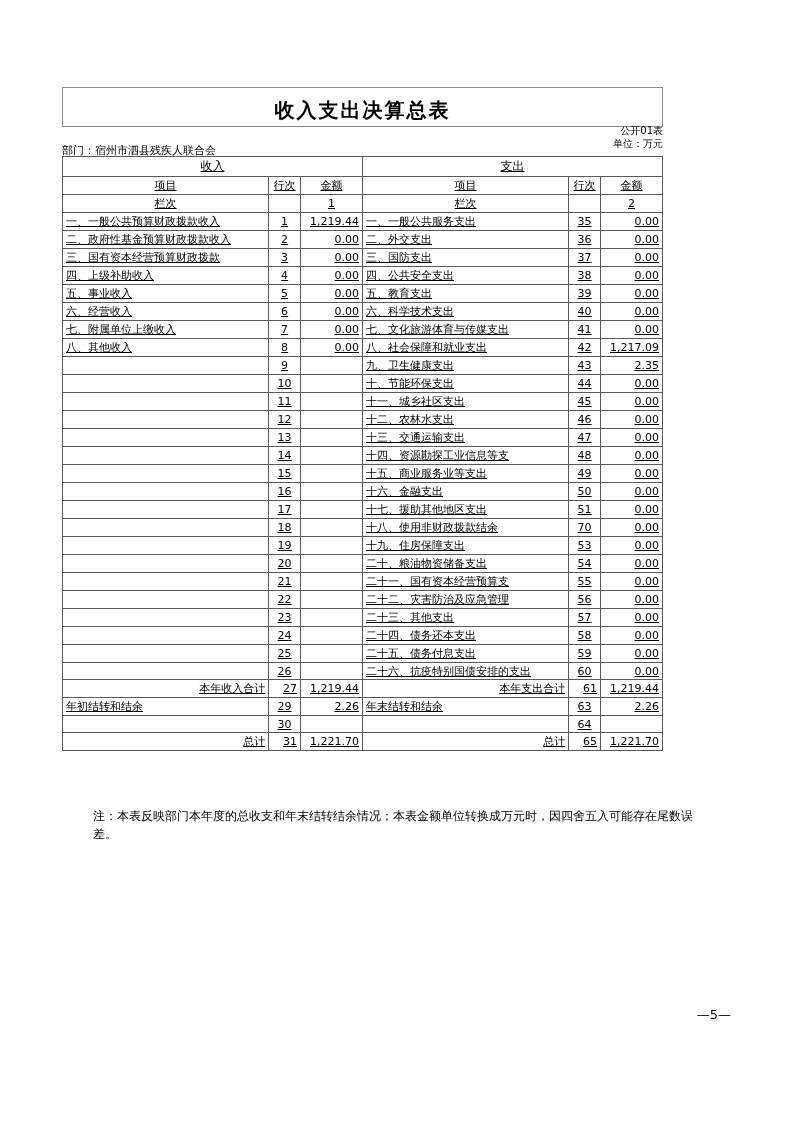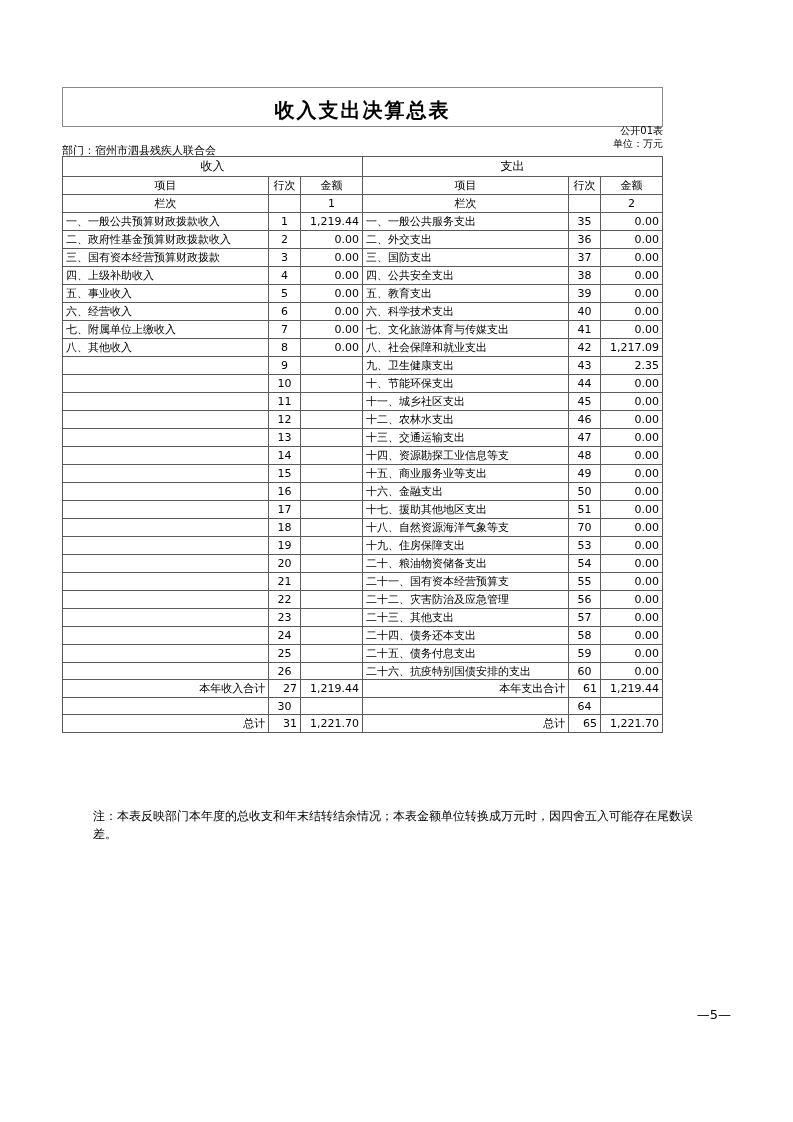--- a/index.html
+++ b/index.html
@@ -53,20 +53,21 @@
     top: 131px;
     font-size: 11px;
   }
   table.main {
     position: absolute;
     left: 62px;
     top: 144px;
     border-collapse: collapse;
     width: 601px;
     font-size: 11px;
+    text-decoration: underline;
   }
   table.main td, table.main th {
     border: 1px solid #5a5a5a;
     padding: 1px 3px;
     height: 17px;
     box-sizing: border-box;
     font-weight: normal;
     vertical-align: middle;
   }
   .ctr { text-align: center; }
@@ -277,21 +278,21 @@
           <td class="ctr w-row">17</td>
           <td class="rgt w-amt"></td>
           <td class="lft w-item indent">十七、援助其他地区支出</td>
           <td class="ctr w-row">51</td>
           <td class="rgt w-amt">0.00</td>
         </tr>
         <tr>
           <td class="lft w-item"></td>
           <td class="ctr w-row">18</td>
           <td class="rgt w-amt"></td>
-          <td class="lft w-item indent">十八、自然资源海洋气象等支</td>
+          <td class="lft w-item indent">十八、使用非财政拨款结余</td>
           <td class="ctr w-row">70</td>
           <td class="rgt w-amt">0.00</td>
         </tr>
         <tr>
           <td class="lft w-item"></td>
           <td class="ctr w-row">19</td>
           <td class="rgt w-amt"></td>
           <td class="lft w-item indent">十九、住房保障支出</td>
           <td class="ctr w-row">53</td>
           <td class="rgt w-amt">0.00</td>
@@ -354,20 +355,28 @@
         </tr>
         <tr>
           <td class="ctr w-item bold">本年收入合计</td>
           <td class="ctr w-row bold">27</td>
           <td class="rgt w-amt bold">1,219.44</td>
           <td class="ctr w-item bold">本年支出合计</td>
           <td class="ctr w-row bold">61</td>
           <td class="rgt w-amt bold">1,219.44</td>
         </tr>
         <tr>
+          <td class="lft w-item">年初结转和结余</td>
+          <td class="ctr w-row">29</td>
+          <td class="rgt w-amt">2.26</td>
+          <td class="lft w-item">年末结转和结余</td>
+          <td class="ctr w-row">63</td>
+          <td class="rgt w-amt">2.26</td>
+        </tr>
+        <tr>
           <td class="lft w-item"></td>
           <td class="ctr w-row">30</td>
           <td class="rgt w-amt"></td>
           <td class="lft w-item"></td>
           <td class="ctr w-row">64</td>
           <td class="rgt w-amt"></td>
         </tr>
         <tr>
           <td class="ctr w-item bold">总计</td>
           <td class="ctr w-row bold">31</td>

